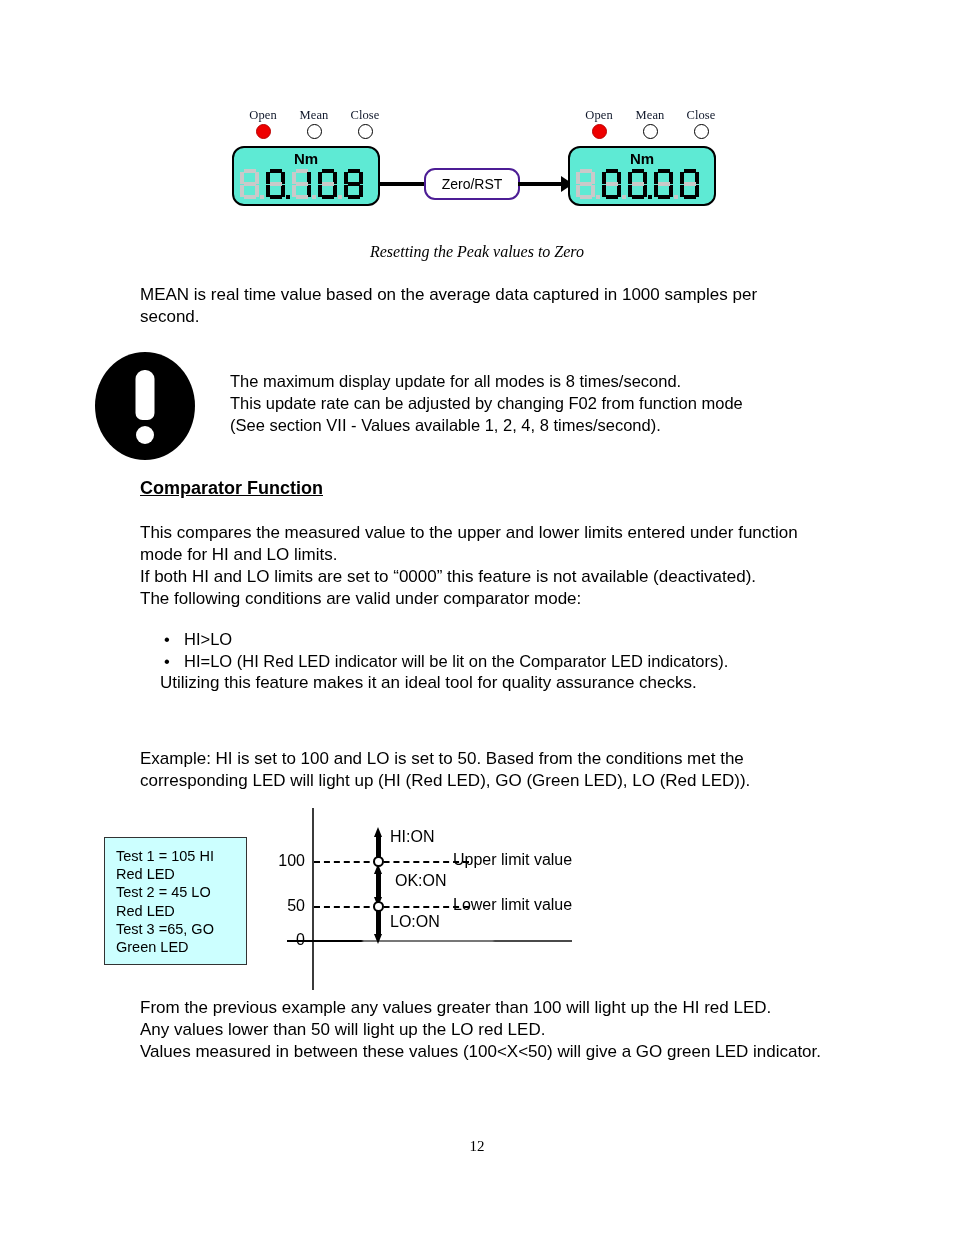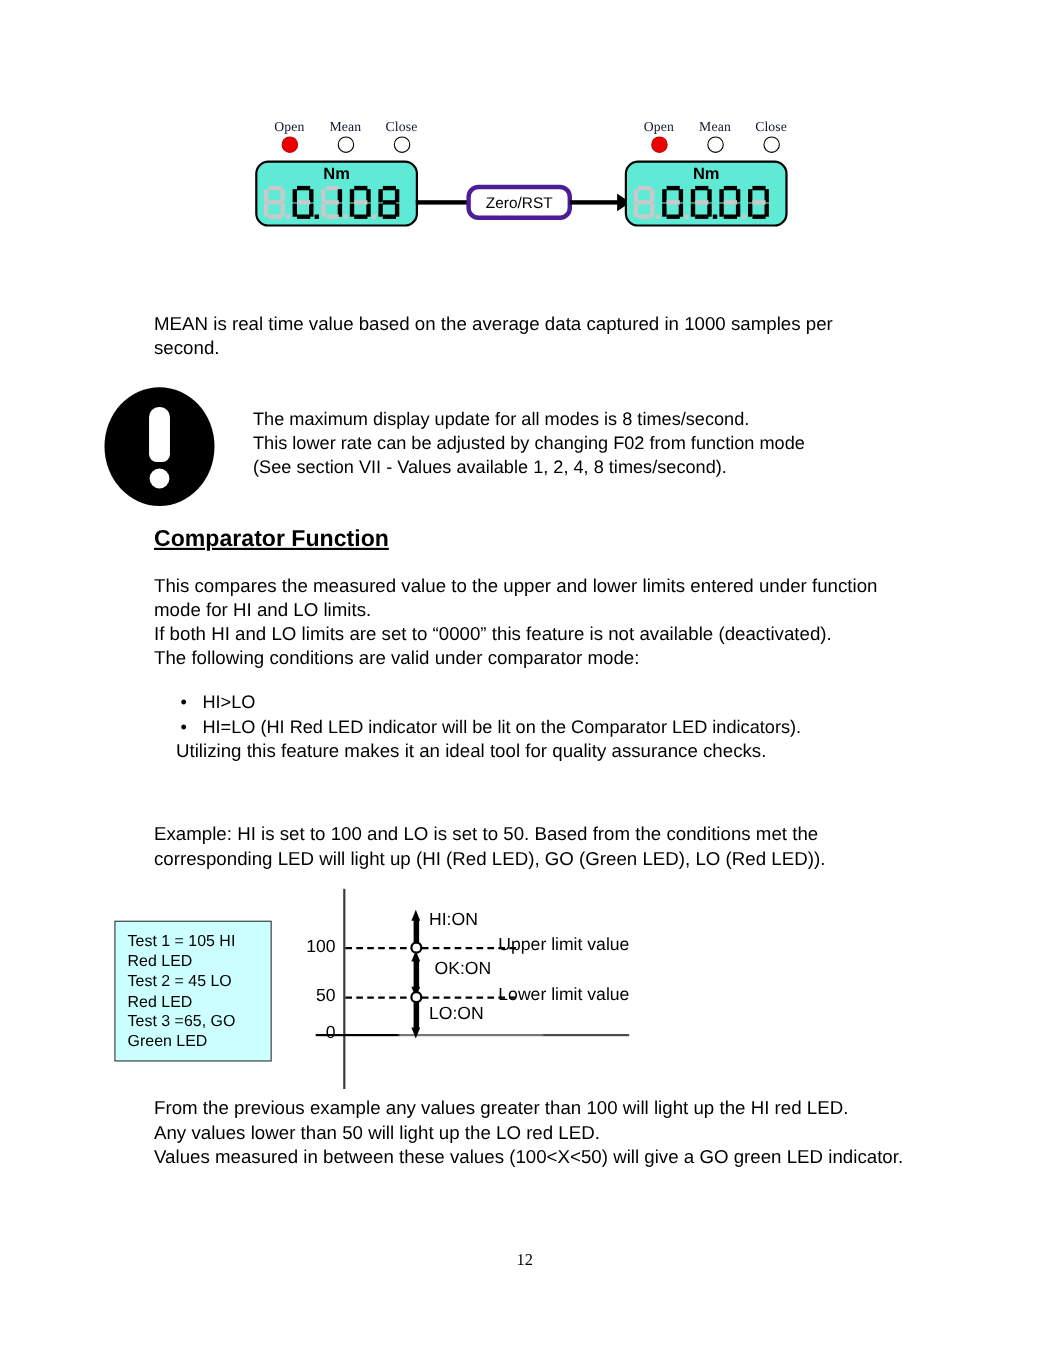--- a/index.html
+++ b/index.html
@@ -166,21 +166,21 @@
     border-top: 8px solid transparent;
     border-bottom: 8px solid transparent;
     border-left: 12px solid #000;
   }
   #zero-rst-button {
     position: absolute;
     left: 46px;
     top: 0px;
     width: 96px;
     height: 32px;
-    border: 4px solid #4c1d95;
+    border: 2px solid #4c1d95;
     border-radius: 11px;
     background: #fff;
     box-sizing: border-box;
     display: flex;
     align-items: center;
     justify-content: center;
     font-size: 14px;
     font-family: "Liberation Sans", sans-serif;
   }
 
@@ -242,21 +242,21 @@
     width: 650px;
     font-size: 16.5px;
     line-height: 22px;
   }
 
   
   #comparator-heading {
     position: absolute;
     left: 140px;
     top: 478px;
-    font-size: 21px;
+    font-size: 18px;
     font-weight: bold;
     text-decoration: underline;
   }
 
   #para-compare { left: 140px; top: 522px; width: 690px; }
 
   #bullet-list {
     position: absolute;
     left: 140px;
     top: 628px;
@@ -584,32 +584,33 @@
             <i class="seg c"></i>
           <i class="seg d"></i>
             <i class="seg e"></i>
             <i class="seg f"></i>
             <i class="seg g off"></i>
         </div>
       </div>
     </div>
   </div>
 
+  <div id="figure-caption">Resetting the Peak values to Zero</div>
 </div>
 
 <div class="para" id="para-mean">MEAN is real time value based on the average data captured in 1000 samples per second.</div>
 
 <div id="warning-block">
   <div id="warning-icon">
     <span class="bang-stem"></span>
     <span class="bang-dot"></span>
   </div>
   <div id="warning-text">
     <div>The maximum display update for all modes is 8 times/second.</div>
-    <div>This lower rate can be adjusted by changing F02 from function mode</div>
+    <div>This update rate can be adjusted by changing F02 from function mode</div>
     <div>(See section VII - Values available 1, 2, 4, 8 times/second).</div>
   </div>
 </div>
 
 <div id="comparator-heading">Comparator Function</div>
 
 <div class="para" id="para-compare">
   <div>This compares the measured value to the upper and lower limits entered under function mode for HI and LO limits.</div>
   <div>If both HI and LO limits are set to “0000” this feature is not available (deactivated).</div>
   <div>The following conditions are valid under comparator mode:</div>

